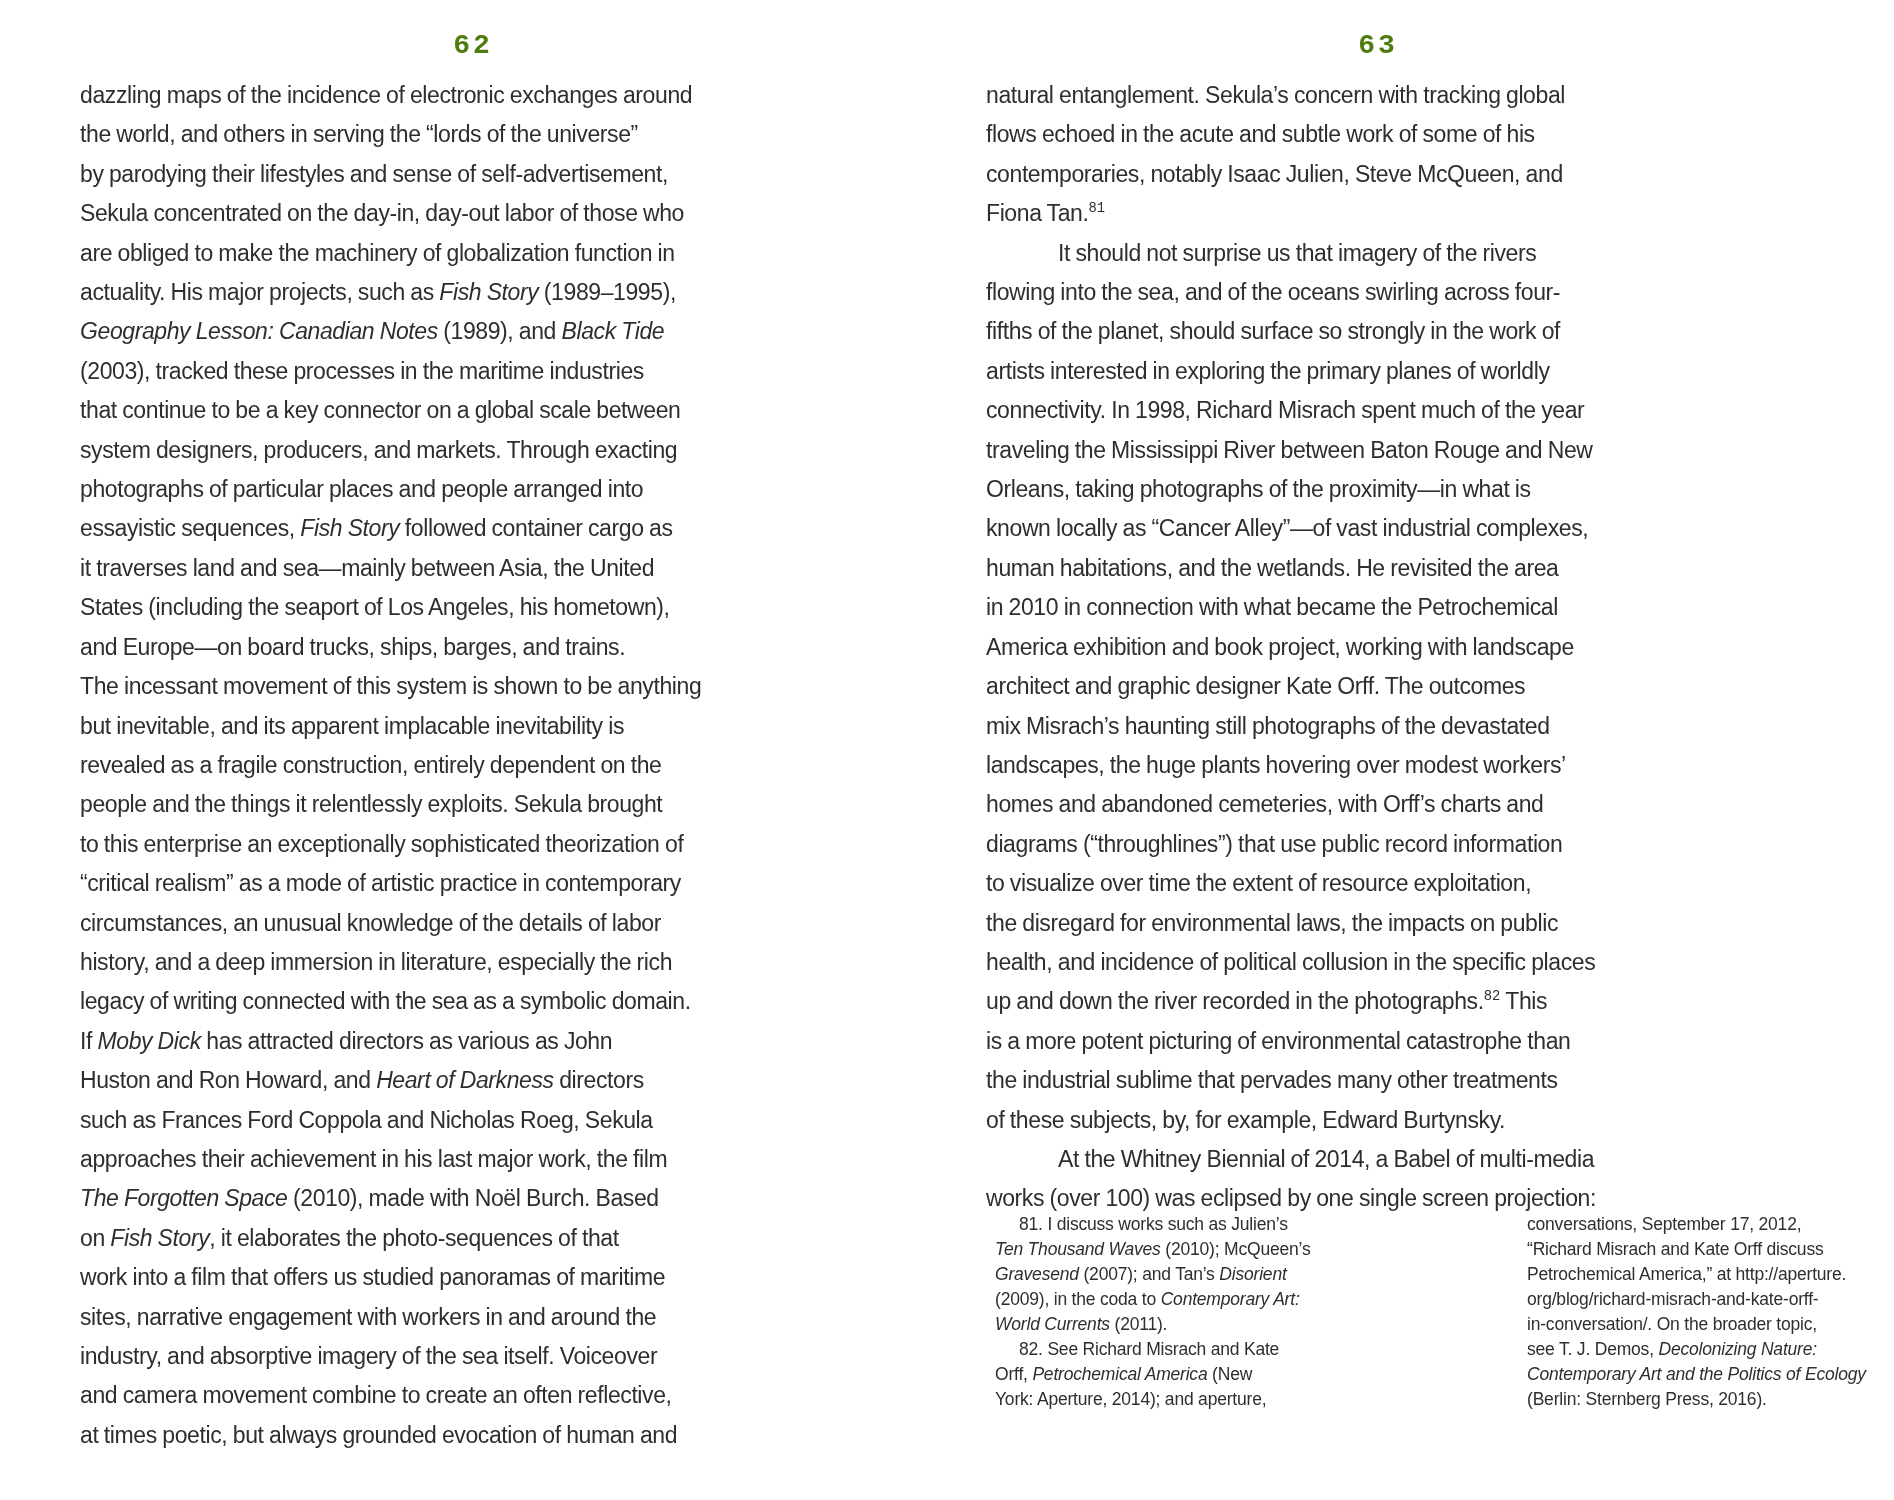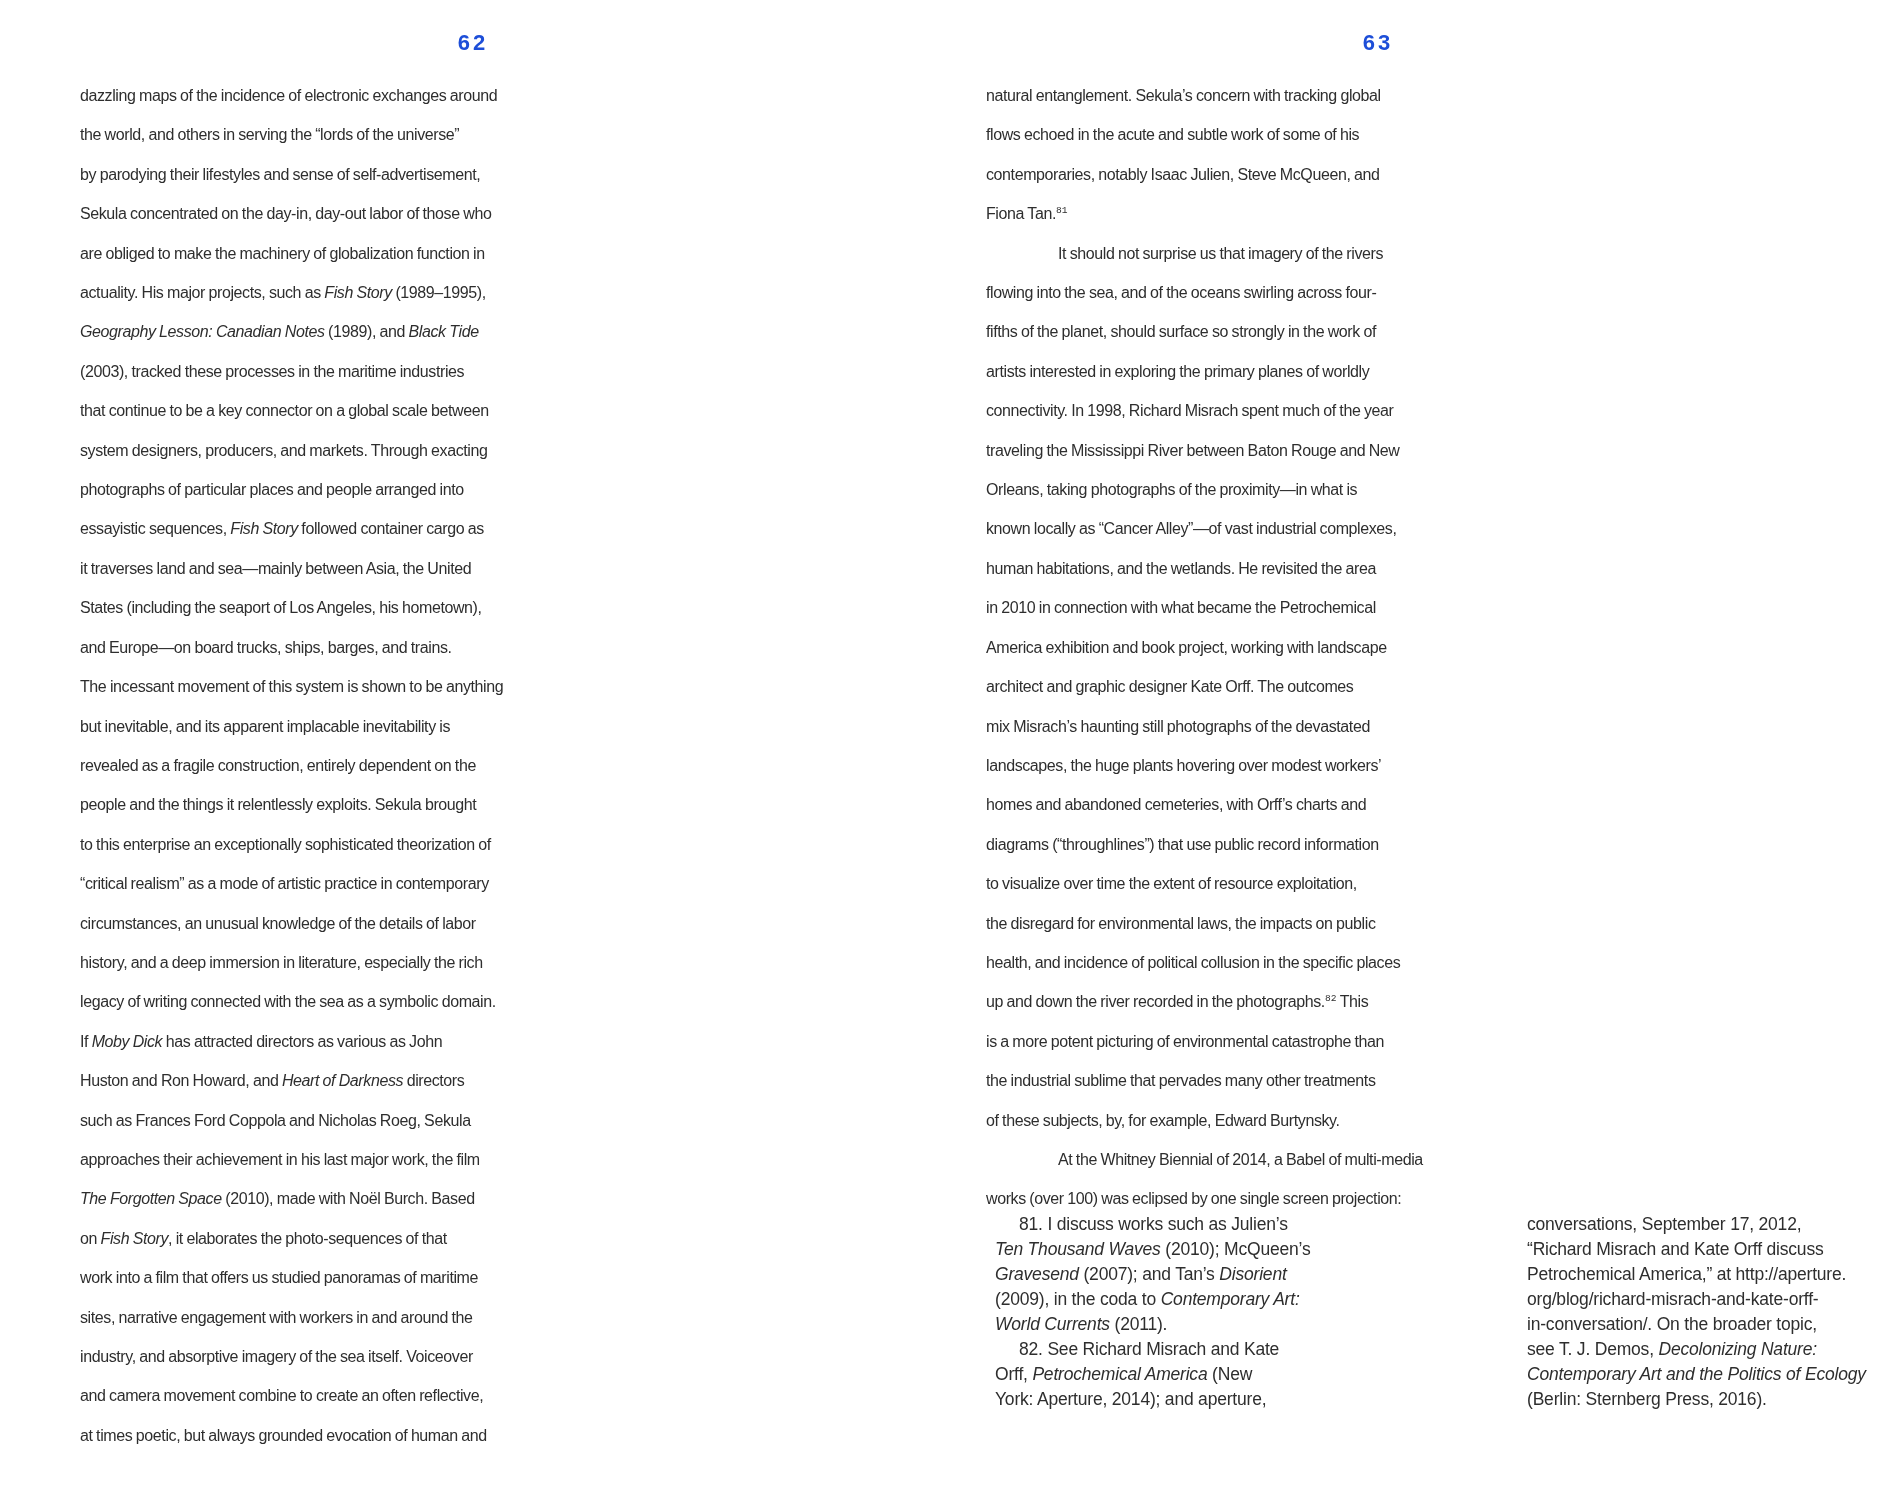--- a/index.html
+++ b/index.html
@@ -8,31 +8,32 @@
     width: 1894px;
     height: 1500px;
     background: #ffffff;
     font-family: "Liberation Sans", "DejaVu Sans", sans-serif;
     color: #2e2e2e;
     overflow: hidden;
   }
   .page-number {
     position: absolute;
     top: 30px;
-    font-size: 22px;
+    font-size: 28px;
     font-weight: 700;
     letter-spacing: 3px;
     text-align: center;
-    color: #1d4ed8;
+    color: #4d7c0f;
+    font-family: Liberation Mono, monospace;
   }
   #pn-left  { left: 80px;   width: 786px; }
   #pn-right { left: 985px; width: 786px; }
   .column {
     position: absolute;
-    font-size: 16px;
+    font-size: 23px;
     line-height: 39.4px;
     letter-spacing: -0.4px;
     word-spacing: -0.5px;
     white-space: pre;
   }
   #col-left  { left: 80px;   top: 76px; width: 800px; }
   #col-right { left: 986px; top: 76px; width: 800px; }
   .line { white-space: pre; }
   .seg { }
   .it { font-style: italic; }

